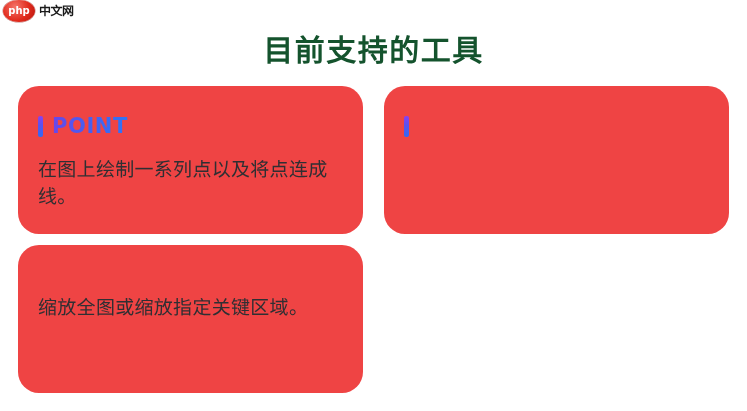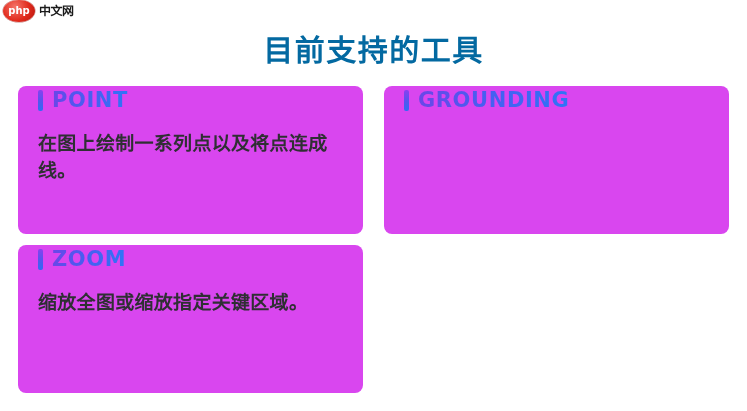--- a/index.html
+++ b/index.html
@@ -54,42 +54,42 @@
 
   
   .page-title {
     position: absolute;
     top: 14px;
     left: 0;
     width: 100%;
     text-align: center;
     font-size: 30px;
     font-weight: bold;
-    color: #0369a1;
+    color: #14532d;
     letter-spacing: 1.5px;
     line-height: 1.1;
     font-family: "DejaVu Sans", sans-serif;
   }
 
   
   .cards {
     position: absolute;
     top: 86px;
     left: 18px;
     width: 711px;
     display: grid;
     grid-template-columns: 345px 345px;
     grid-template-rows: 148px 148px;
     column-gap: 21px;
     row-gap: 11px;
   }
   .card {
-    background: #d946ef;
-    border-radius: 8px;
-    padding: 4px 20px 0 20px;
+    background: #ef4444;
+    border-radius: 21px;
+    padding: 30px 20px 0 20px;
     box-sizing: border-box;
     overflow: hidden;
   }
   .card-head {
     display: flex;
     align-items: center;
     gap: 9px;
     margin-bottom: 9px;
   }
   .accent-bar {
@@ -111,21 +111,20 @@
     -webkit-text-fill-color: transparent;
     font-family: "DejaVu Sans", sans-serif;
     white-space: nowrap;
   }
   .card-desc {
     font-size: 19px;
     line-height: 1.42;
     color: #2f2f33;
     letter-spacing: 0.3px;
     font-family: "DejaVu Sans", sans-serif;
-    font-weight: bold;
   }
 </style>
 </head>
 <body>
 
 <div class="watermark">
   <span class="wm-badge">php</span>
   <span class="wm-text">中文网</span>
 </div>
 
@@ -137,26 +136,21 @@
     <div class="card-head">
       <span class="accent-bar"></span>
       <span class="card-title">POINT</span>
     </div>
     <p class="card-desc">在图上绘制一系列点以及将点连成线。</p>
   </div>
 
   <div class="card">
     <div class="card-head">
       <span class="accent-bar"></span>
-      <span class="card-title">GROUNDING</span>
     </div>
   </div>
 
   <div class="card">
-    <div class="card-head">
-      <span class="accent-bar"></span>
-      <span class="card-title">ZOOM</span>
-    </div>
     <p class="card-desc">缩放全图或缩放指定关键区域。</p>
   </div>
 
 
 </div>
 
 </body></html>

